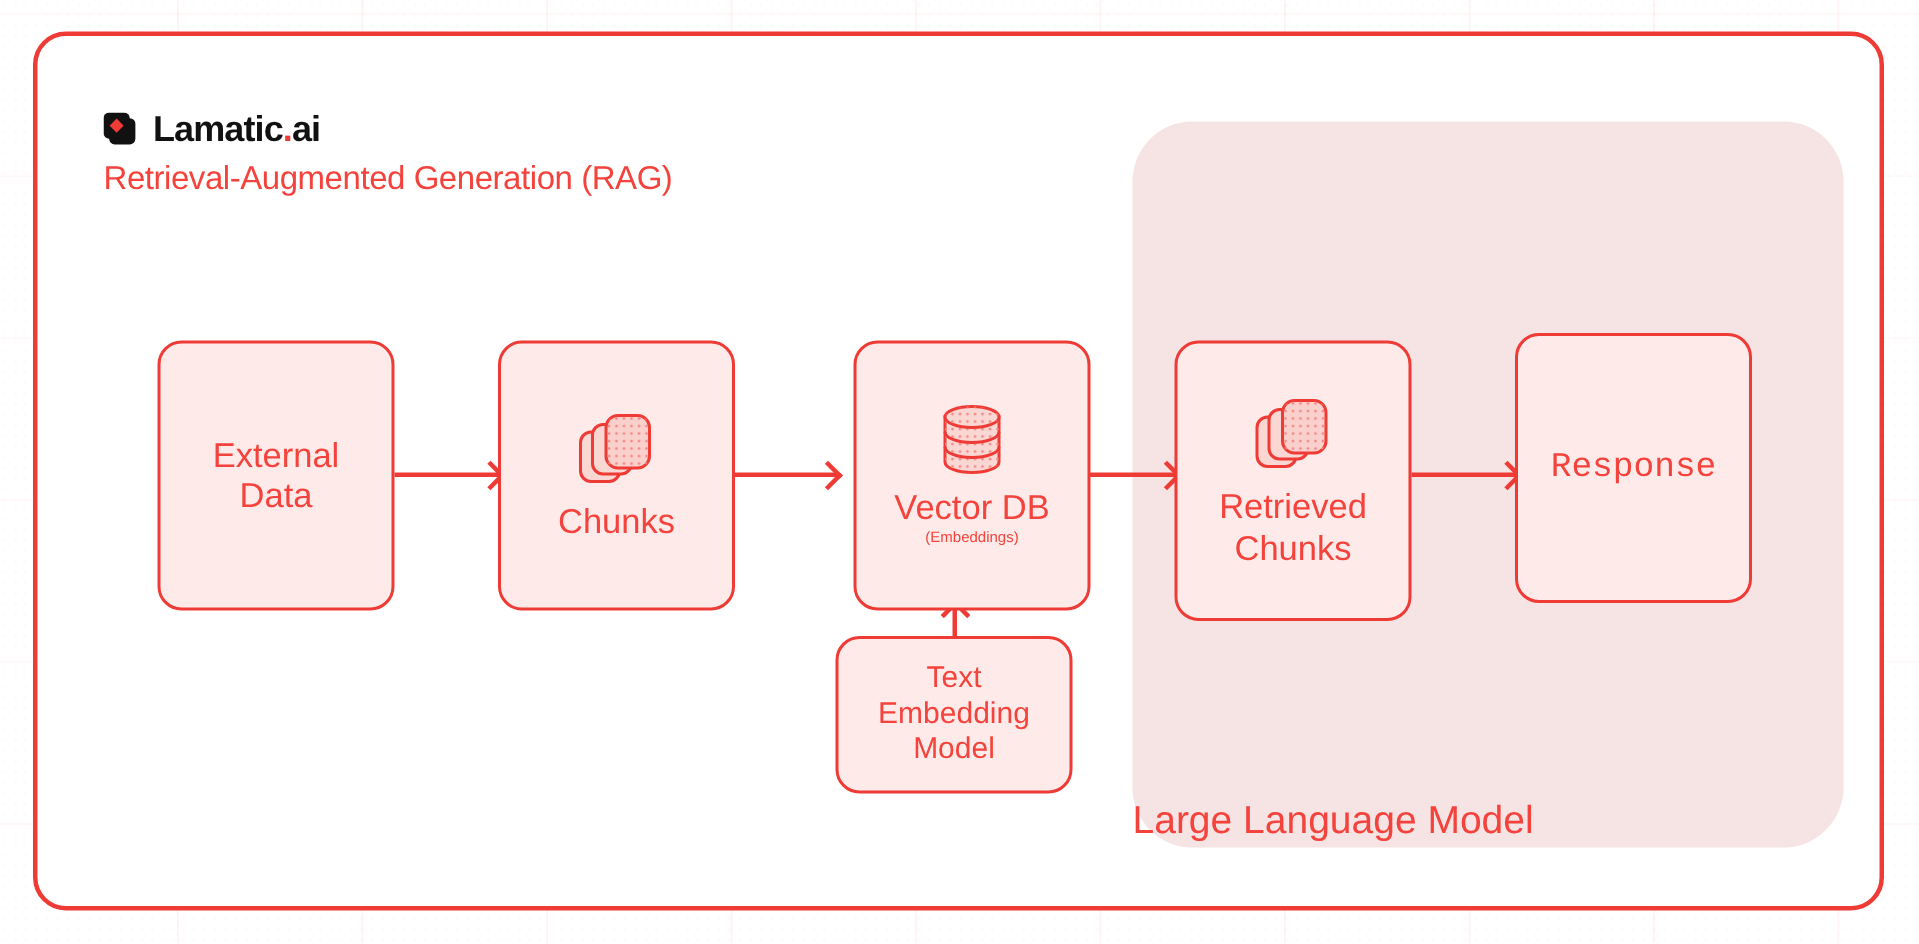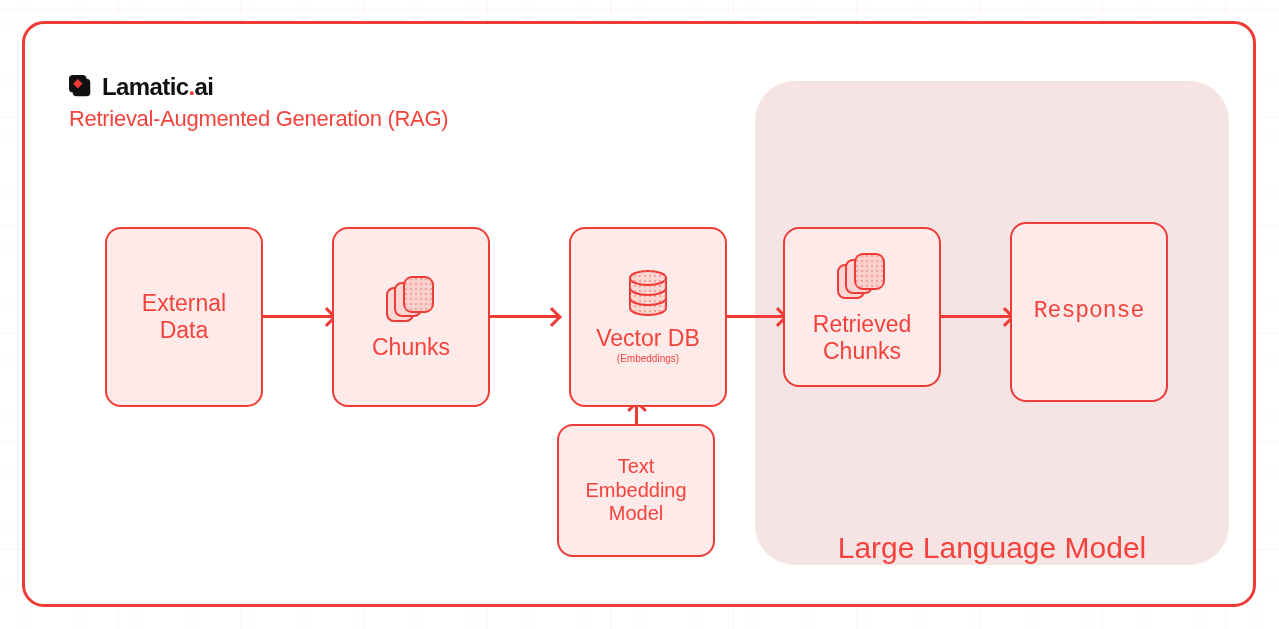--- a/index.html
+++ b/index.html
@@ -90,22 +90,22 @@
     width: 474px;
     height: 484px;
     background: #f6e3e3;
     border-radius: 40px;
   }
   #llm-label {
     position: absolute;
     left: 0;
     right: 0;
     top: 450px;
-    text-align: center;
-    font-size: 30px;
+    text-align: left;
+    font-size: 26px;
     color: #f4433c;
     white-space: nowrap;
   }
 
   
   .node {
     position: absolute;
     border: 2.5px solid #ee3b35;
     border-radius: 16px;
     background: #fdeae9;
@@ -116,23 +116,23 @@
     color: #f4433c;
     text-align: center;
     line-height: 1.18;
   }
   .node-label { font-size: 23px; white-space: pre-line; }
   .node-sub   { font-size: 10px; margin-top: 1px; }
 
   #node-external   { left: 80px;  top: 203px; width: 158px; height: 180px; justify-content: center; }
   #node-chunks     { left: 307px; top: 203px; width: 158px; height: 180px; }
   #node-vectordb   { left: 544px; top: 203px; width: 158px; height: 180px; }
-  #node-retrieved  { left: 758px; top: 203px; width: 158px; height: 160px; }
+  #node-retrieved  { left: 758px; top: 203px; width: 158px; height: 187px; }
   #node-response   { left: 985px; top: 198px; width: 158px; height: 180px; font-family: Liberation Mono, monospace; }
-  #node-embedding  { left: 532px; top: 400px; width: 158px; height: 133px; }
+  #node-embedding  { left: 532px; top: 400px; width: 158px; height: 105px; }
   #node-embedding .node-label { font-size: 20px; }
 
   .node-icon { margin-bottom: 8px; display: block; }
 
   
   .arrow { position: absolute; }
   .arrow-h {
     height: 3px;
     background: #ee3b35;
     top: 291px;

